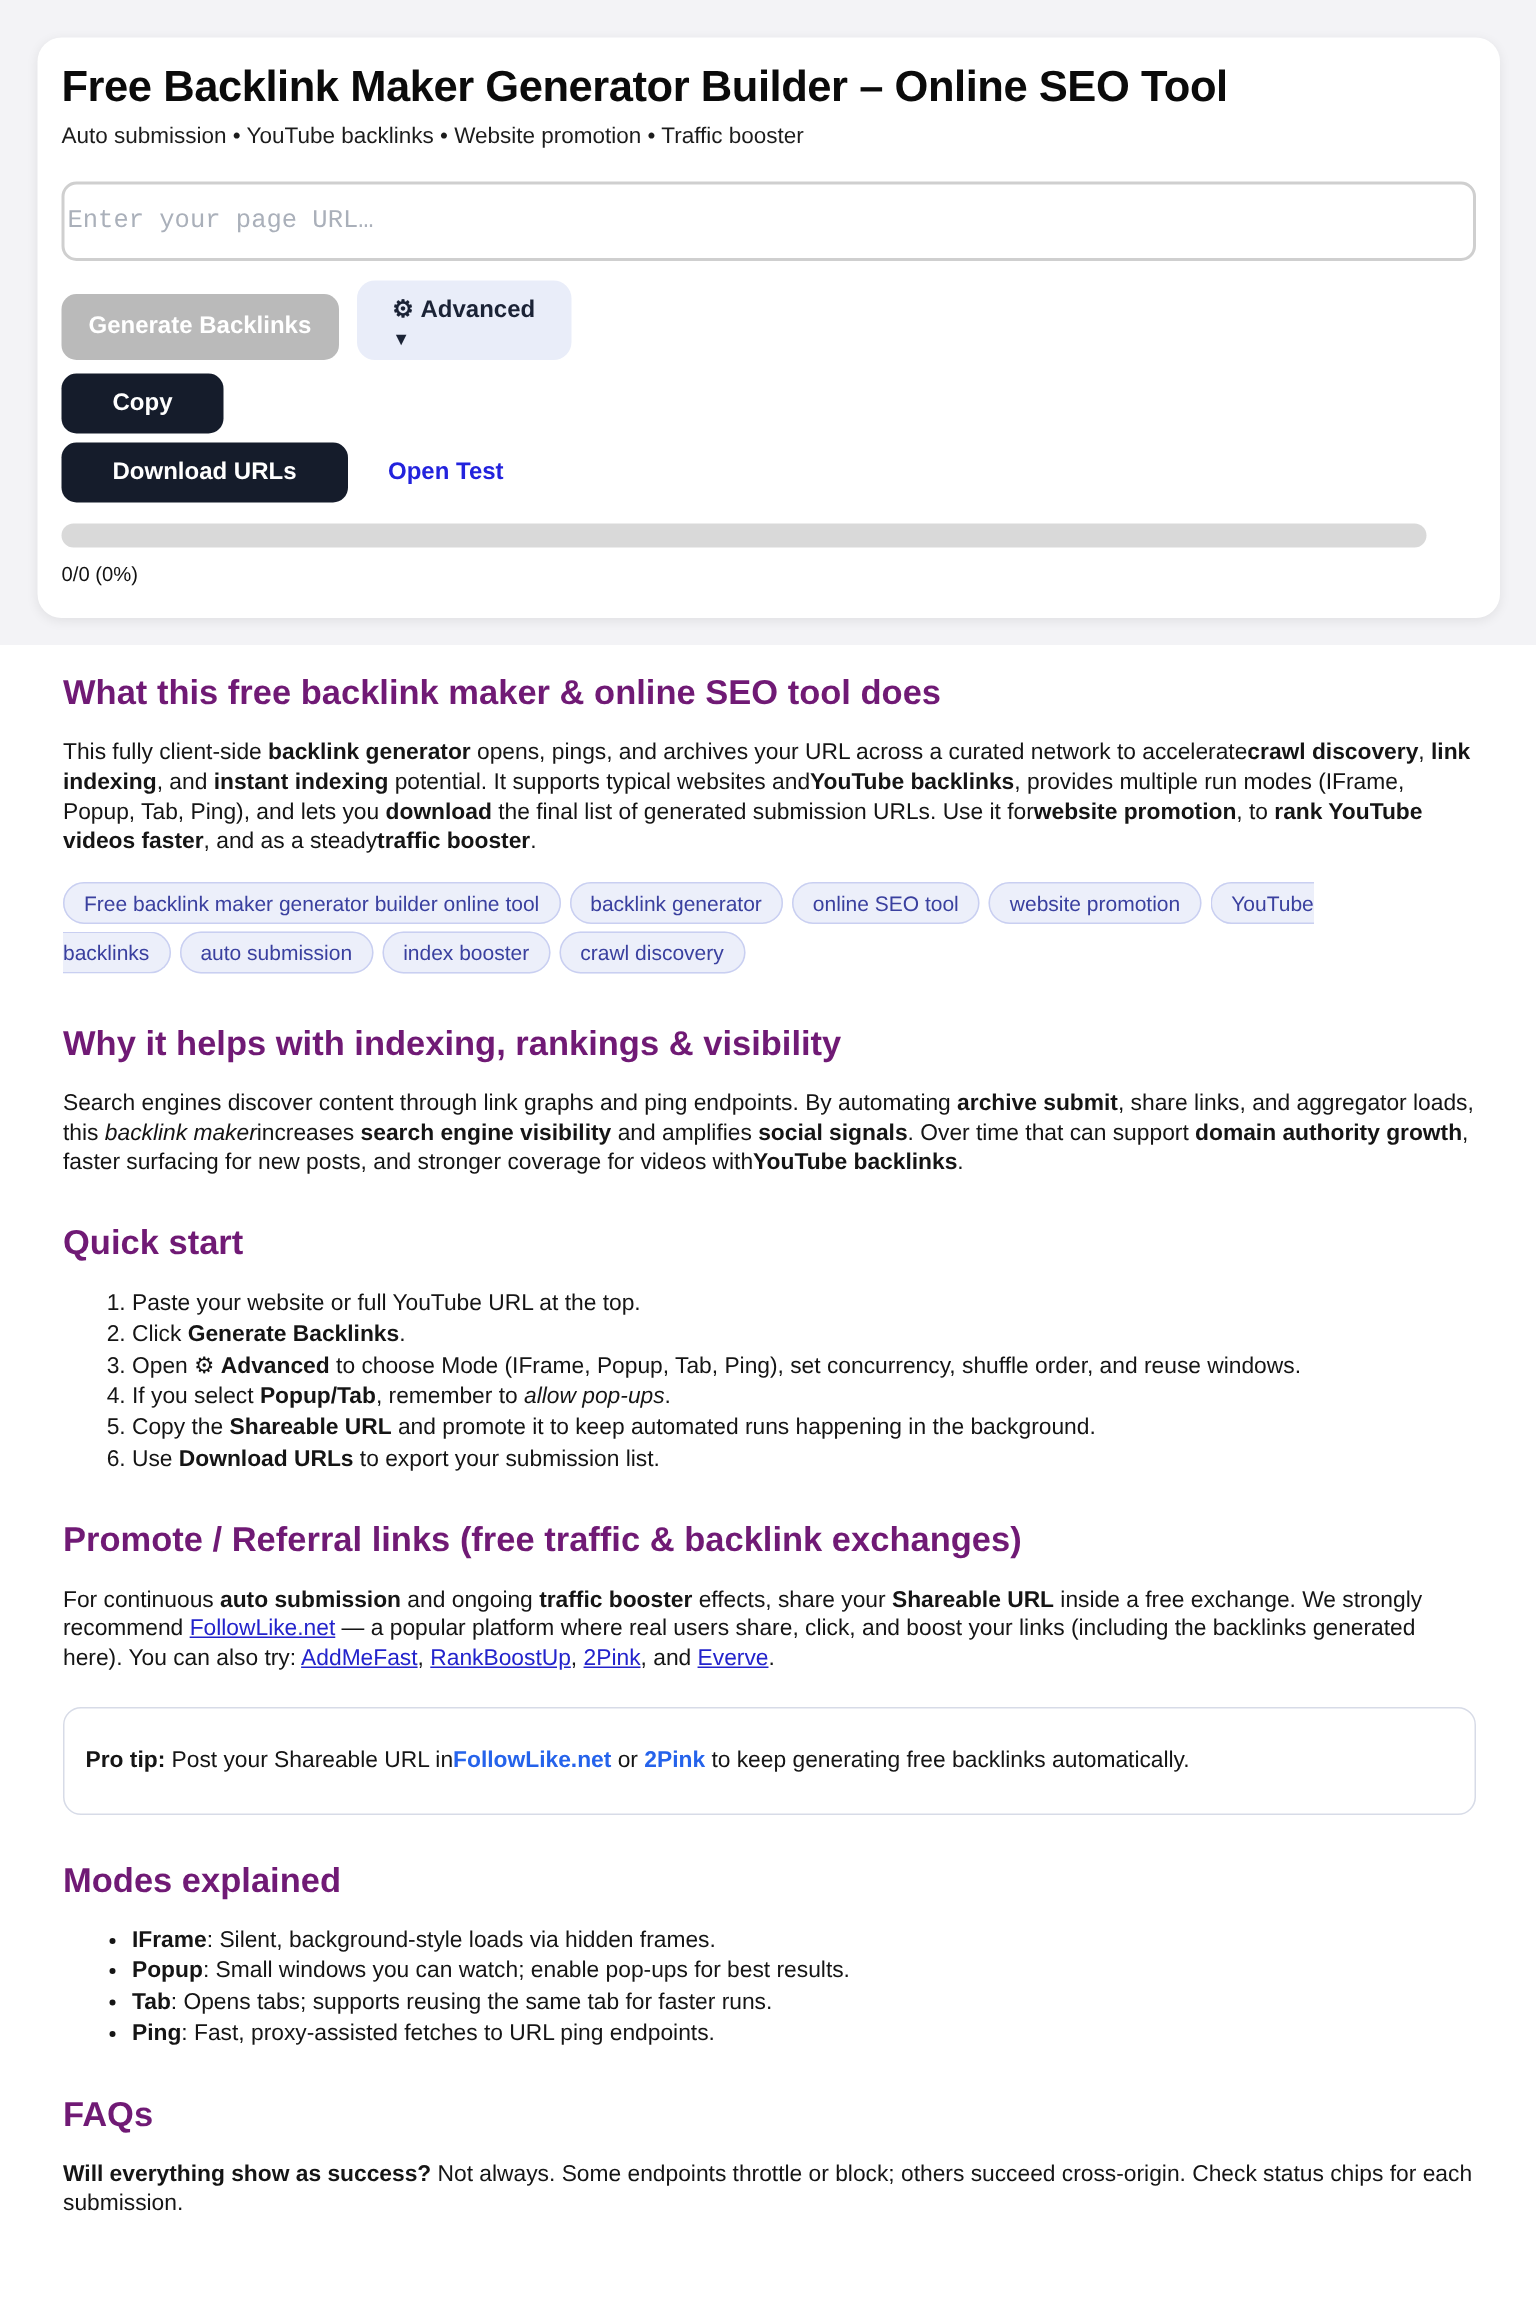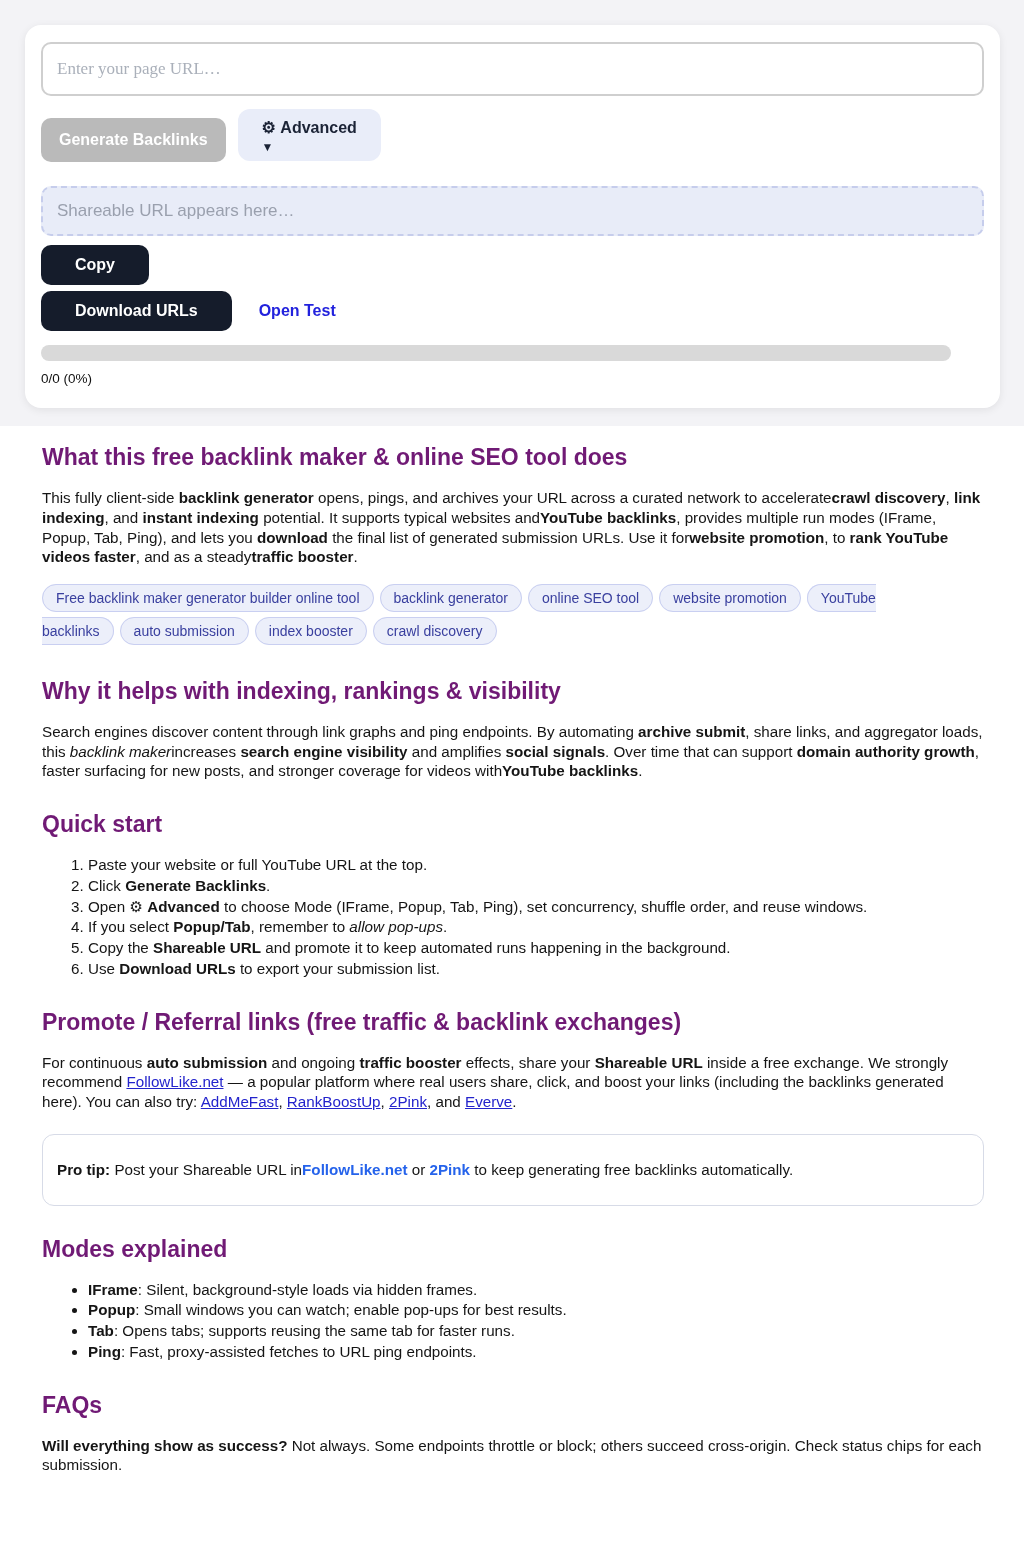--- a/index.html
+++ b/index.html
@@ -22,22 +22,23 @@
   h1 {
     margin: 0;
     font-size: 29px;
     font-weight: 700;
     letter-spacing: -0.3px;
     color: #0b0b0b;
   }
   .subtitle { margin: 7px 0 0; font-size: 15px; color: #1c1c1c; }
   .url-input {
     display: block; width: 100%;
-    font-family: Liberation Serif, serif; font-size: 17px;
-    padding: 15px 14px;
+    margin-top: 22px;
+    font-family: Liberation Mono, monospace; font-size: 17px;
+    padding: 15px 2px;
     border: 2px solid #cfcfcf;
     border-radius: 10px;
     outline: none; color: #333;
   }
   .url-input::placeholder { color: #aab0ba; }
   .controls { display: flex; align-items: center; gap: 12px; margin-top: 12px; }
   .btn-generate {
     font-family: inherit;
     background: #bababa; color: #ffffff;
     border: none; border-radius: 10px;
@@ -110,32 +111,33 @@
     border-radius: 12px;
     padding: 25px 14px;
   }
   .protip p { margin: 0; }
 </style>
 </head>
 <body>
 
 <div class="hero">
   <div class="card">
+    <h1>Free Backlink Maker Generator Builder – Online SEO Tool</h1>
+    <p class="subtitle">Auto submission • YouTube backlinks • Website promotion • Traffic booster</p>
 
     <input class="url-input" type="text" placeholder="Enter your page URL…" style="">
 
     <div class="controls">
       <button class="btn-generate">Generate Backlinks</button>
       <div class="advanced">
         <div class="adv-top"><span>⚙</span>&nbsp;<span>Advanced</span></div>
         <div class="adv-caret">▼</div>
       </div>
     </div>
 
-    <input class="share-input" type="text" placeholder="Shareable URL appears here…" style="">
 
     <div class="copy-row">
       <button class="btn-dark">Copy</button>
     </div>
     <div class="dl-row">
       <button class="btn-dark">Download URLs</button>
       <a class="open-test" href="#">Open Test</a>
     </div>
 
     <div class="progress"></div>

